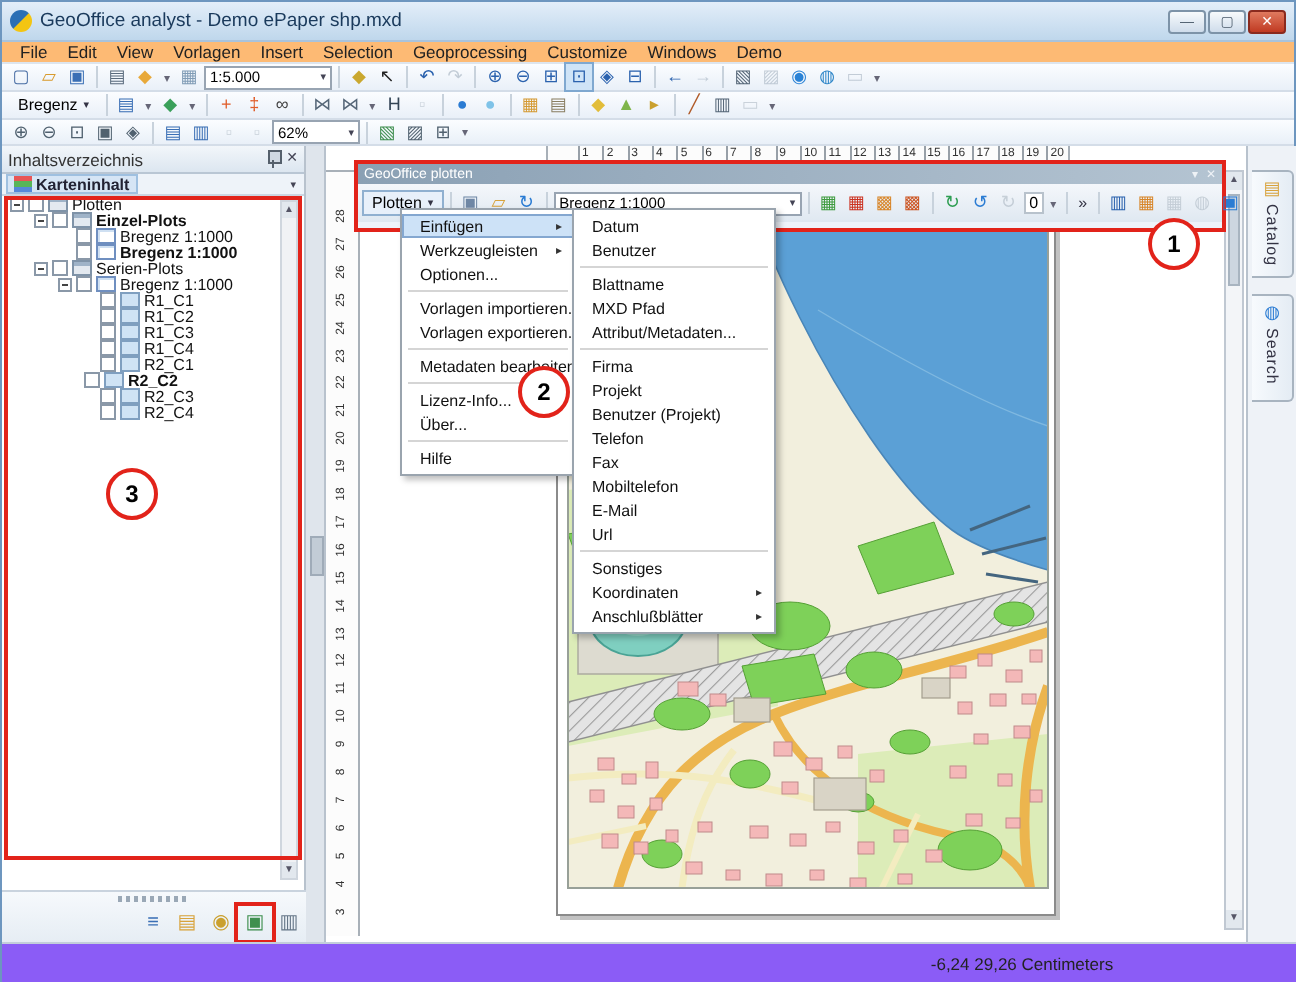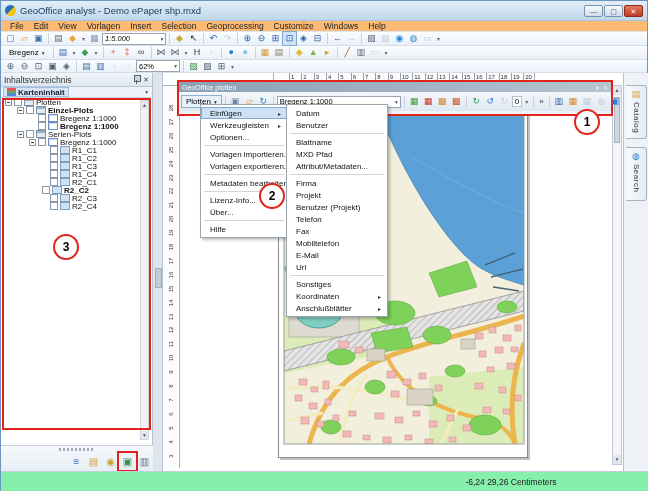--- a/index.html
+++ b/index.html
@@ -102,21 +102,21 @@
   .annot-rect{position:absolute;border:2px solid var(--annot);pointer-events:none;z-index:30}
   .annot-circle{position:absolute;width:26px;height:26px;border:2px solid var(--annot);border-radius:50%;background:#fff;color:#000;font-weight:bold;font-size:12px;line-height:22px;text-align:center;z-index:60}
   .annot-box{outline:2px solid var(--annot);outline-offset:1px}
 
   
   .sidetabs{position:absolute;left:622px;top:0;width:26px;height:398px;background:#eef2f7;border-left:1px solid #b8c2cd}
   .stab{position:absolute;left:2px;width:21px;background:linear-gradient(90deg,#f7fafd,#e4ecf4);border:1px solid #a8b4c0;border-left:none;border-radius:0 3px 3px 0;display:flex;flex-direction:column;align-items:center;padding:3px 0}
   .stab .ic{width:11px;height:11px;font-size:9px;line-height:11px;text-align:center;margin-bottom:2px}
   .stab .tl{writing-mode:vertical-rl;font-size:8px;color:#334;letter-spacing:.5px}
 
-  .statusbar{position:absolute;left:0;top:470px;width:648px;height:21px;background:#86efac;border-top:1px solid #c3cedb;display:flex;align-items:center}
+  .statusbar{position:absolute;left:0;top:470px;width:648px;height:21px;background:#8b5cf6;border-top:1px solid #c3cedb;display:flex;align-items:center}
   .statusbar .coords{position:absolute;left:430px;width:160px;text-align:center;font-size:8.5px;color:#222}
 
   svg .hatchline{stroke:#9a9a9a}
 </style>
 <style>.mc-base{fill:var(--mc-base)}.mc-lake{fill:var(--mc-lake)}.mc-park{fill:var(--mc-park)}
 .mc-parklight{fill:var(--mc-parklight)}.mc-bldg{fill:var(--mc-building)}.mc-stadium{fill:var(--mc-stadium)}
 .mc-roado-s path{stroke:var(--mc-roado)}.mc-roady-s path{stroke:var(--mc-roady)}</style></head>
 <body>
 
 <div id="win">
@@ -134,32 +134,32 @@
   <div class="menubar">
       <span>File</span>
       <span>Edit</span>
       <span>View</span>
       <span>Vorlagen</span>
       <span>Insert</span>
       <span>Selection</span>
       <span>Geoprocessing</span>
       <span>Customize</span>
       <span>Windows</span>
-      <span>Help</span>
+      <span>Demo</span>
     </div>
   <div class="tbrow tb1">
       <span class="tbi" style="color: rgb(74, 111, 165);">▢</span>
       <span class="tbi" style="color: rgb(216, 155, 46);">▱</span>
       <span class="tbi" style="color: rgb(58, 111, 181);">▣</span>
       <span class="tbsep"></span>
       <span class="tbi" style="color: rgb(90, 107, 125);">▤</span>
       <span class="tbi" style="color: rgb(232, 169, 58);">◆</span>
       <span class="tbov">▾</span>
       <span class="tbi" style="color: rgb(127, 155, 181);">▦</span>
-      <span class="combo" style="width: 64px; font-style: italic;">
+      <span class="combo" style="width: 64px;">
         <span>1:5.000</span>
         <span class="dd">▾</span>
       </span>
       <span class="tbsep"></span>
       <span class="tbi" style="color: rgb(202, 168, 47);">◆</span>
       <span class="tbi" style="color: rgb(34, 34, 34);">↖</span>
       <span class="tbsep"></span>
       <span class="tbi" style="color: rgb(43, 98, 174);">↶</span>
       <span class="tbi dis" style="color: rgb(136, 153, 170);">↷</span>
       <span class="tbsep"></span>

